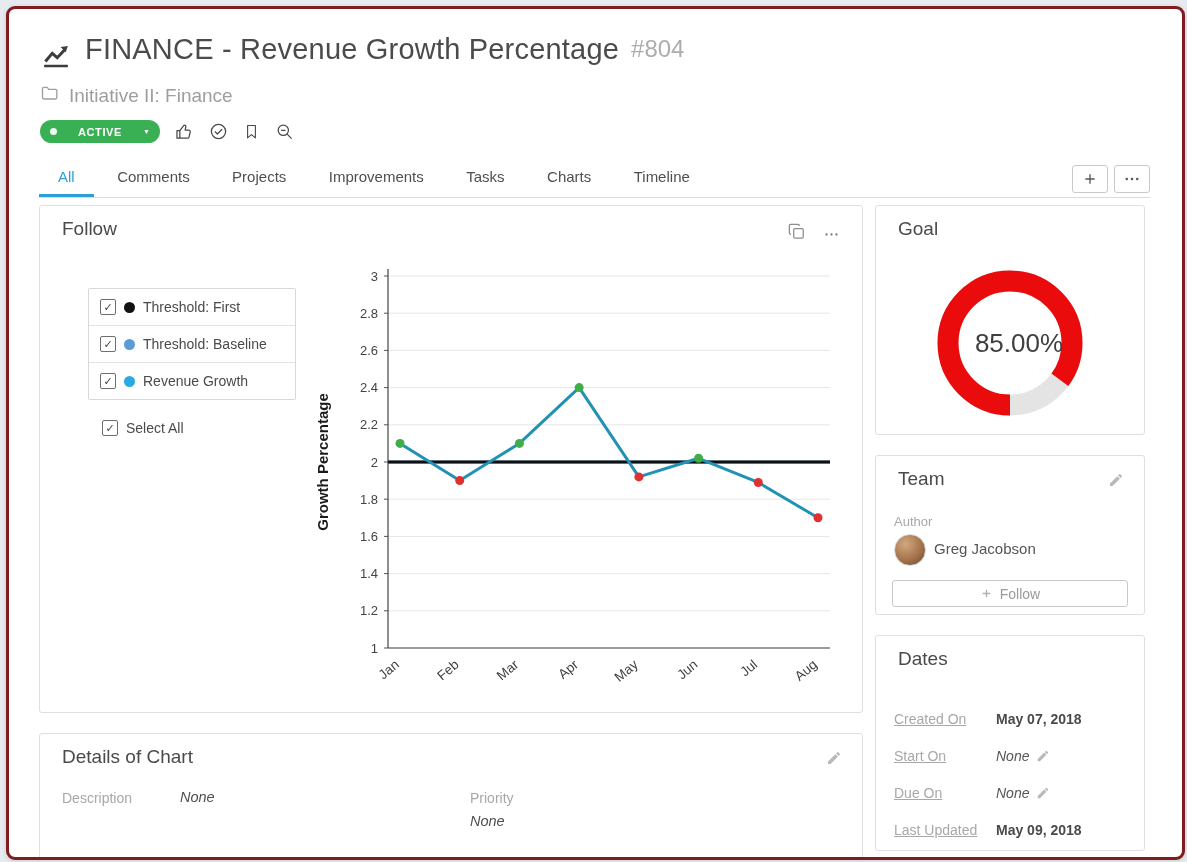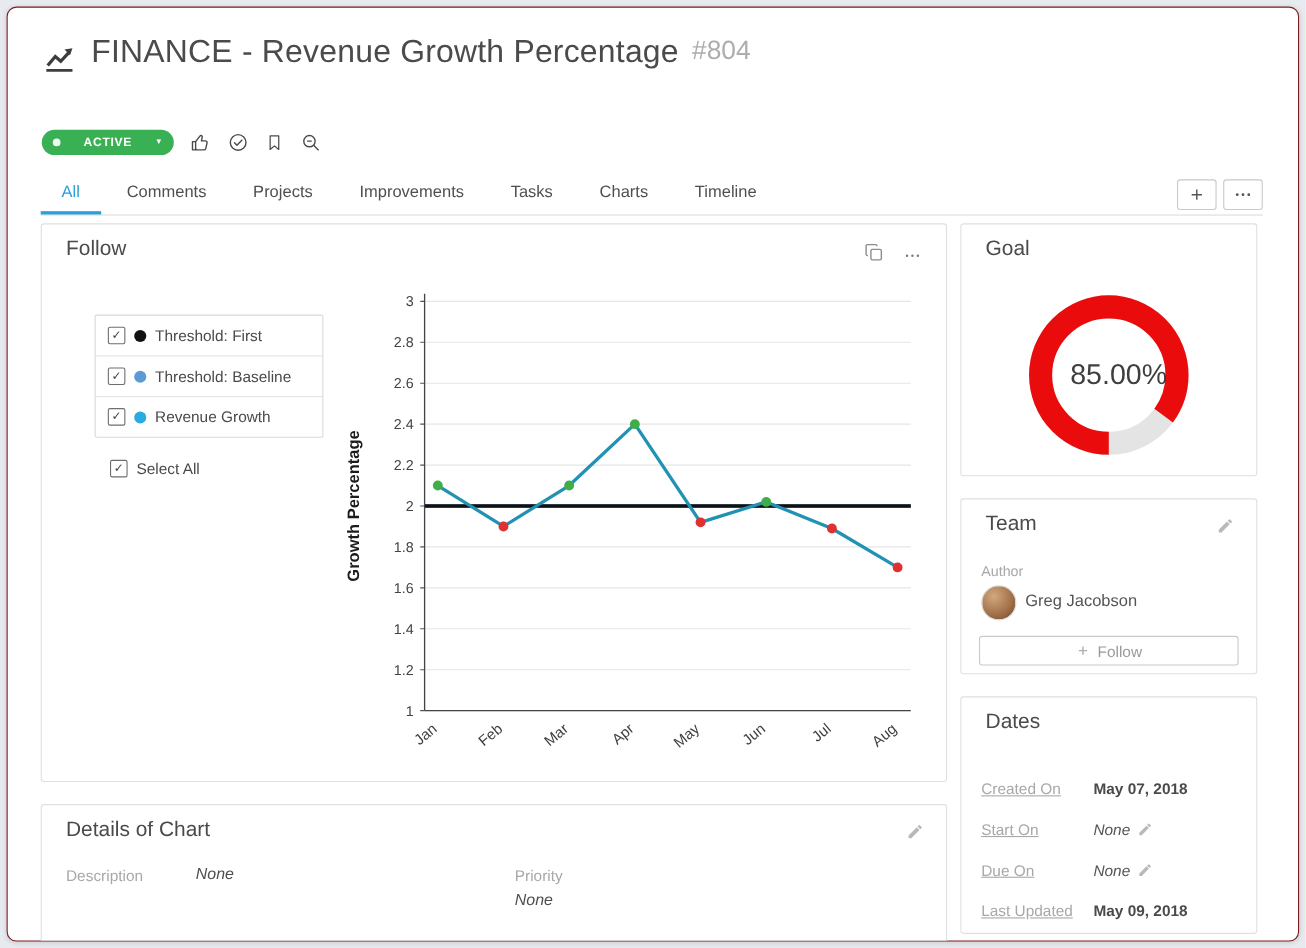--- a/index.html
+++ b/index.html
@@ -4,21 +4,21 @@
 <style>
   html,body{margin:0;padding:0;}
   body{
     width:1187px;height:862px;overflow:hidden;
     background:#e7eaee;
     font-family:"Liberation Sans",sans-serif;
     -webkit-font-smoothing:antialiased;
   }
   .page{
     position:absolute;left:6px;top:6px;width:1173px;height:848px;
-    background:#fff;border:1px solid #7f1d1d;border-radius:9px;
+    background:#fff;border:3px solid #7f1d1d;border-radius:9px;
     overflow:hidden;box-shadow:0 1px 5px rgba(0,0,0,.12);
   }
   
   .title-row{position:absolute;left:30px;top:24px;display:flex;align-items:flex-start;gap:12px;}
   .title-row h1{margin:0;font-size:29px;font-weight:500;color:#4b4b4b;letter-spacing:.2px;}
   .item-id{font-size:24px;color:#adadad;margin-top:2px;}
   .trend-wrap{margin-top:6px;}
   .breadcrumb{position:absolute;left:31px;top:74px;display:flex;align-items:center;gap:9px;
     font-size:19px;color:#9e9e9e;cursor:pointer;}
   .status-row{position:absolute;left:31px;top:111px;display:flex;align-items:center;}
@@ -108,20 +108,28 @@
       <svg viewBox="0 0 24 24" width="34" height="30" fill="none" stroke="#3d3d3d">
         <path d="M2.5 21.5h19" stroke-width="2"></path>
         <path d="M3.5 18l5.5-6.5 4 3.5L19.5 8" stroke-width="2.4"></path>
         <path d="M21.5 5.5l-5.8.9 4 4.2z" fill="#3d3d3d" stroke="none"></path>
       </svg>
     </span>
     <h1>FINANCE - Revenue Growth Percentage</h1>
     <span class="item-id">#804</span>
   </div>
 
+  <div class="breadcrumb">
+    <span>
+      <svg viewBox="0 0 24 24" width="20" height="20" fill="none" stroke="#9e9e9e" stroke-width="1.6">
+        <path d="M3 7c0-1 .7-1.8 1.6-1.8h4l2 2.4h8c.9 0 1.6.8 1.6 1.8v8c0 1-.7 1.8-1.6 1.8H4.6c-.9 0-1.6-.8-1.6-1.8V7z"></path>
+      </svg>
+    </span>
+    <span>Initiative II: Finance</span>
+  </div>
 
   <div class="status-row">
     <button class="status-badge">
       <span class="dot"></span>
       <span>ACTIVE</span>
       <span class="caret">▼</span>
     </button>
     <span class="hicon">
       <svg viewBox="0 0 24 24" width="19" height="19" fill="none" stroke="#4a4a4a" stroke-width="1.6" stroke-linejoin="round">
         <path d="M2.5 11h3.6v9.5H2.5z"></path>

